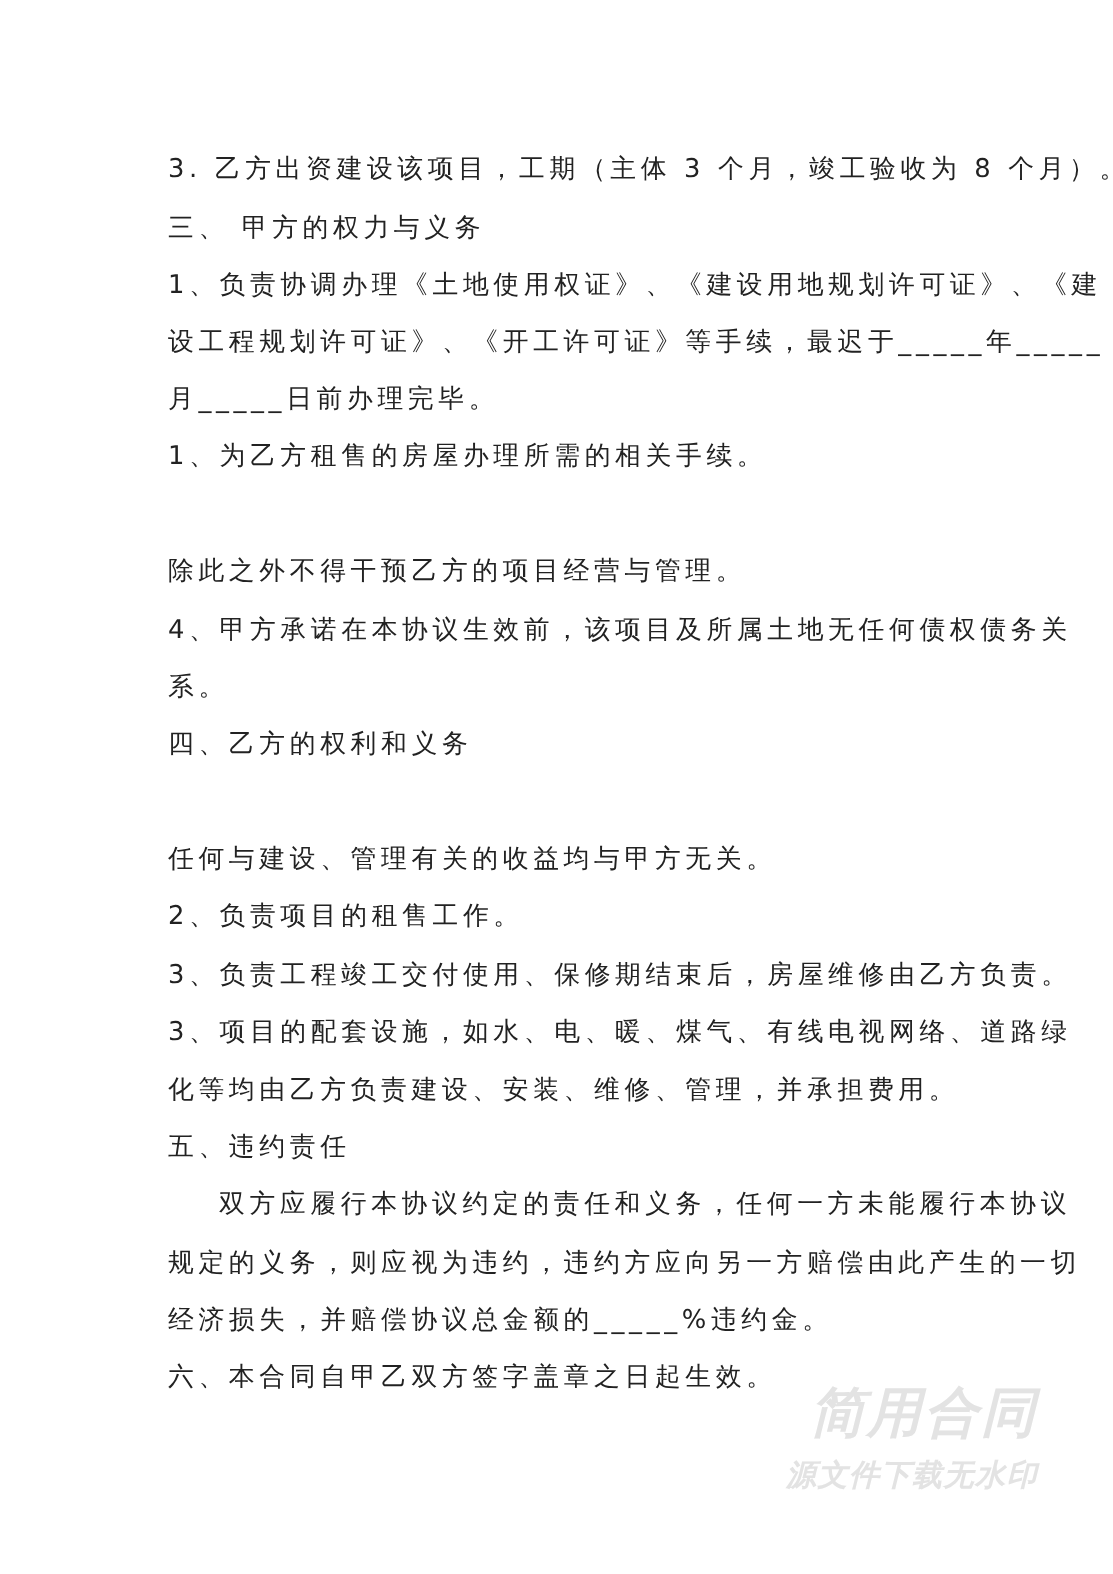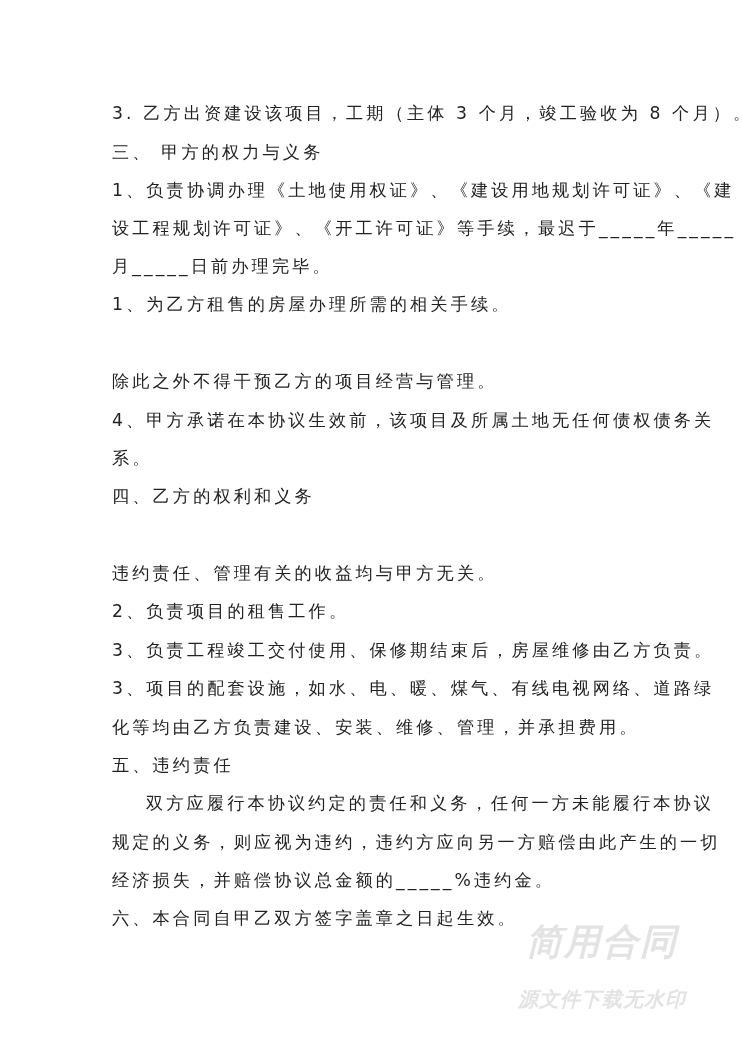--- a/index.html
+++ b/index.html
@@ -16,45 +16,45 @@
     letter-spacing: 3.1px;
     color: #222222;
     white-space: nowrap;
     line-height: 22px;
   }
   .indent { left: 146px; }
   .watermark {
     position: absolute;
     left: 512px;
     width: 180px;
-    text-align: center;
+    text-align: right;
     font-family: "DejaVu Sans", "Liberation Sans", sans-serif;
     font-weight: bold;
     font-style: italic;
     color: #e3e3e3;
     white-space: nowrap;
   }
   .wm-main { top: 918px; font-size: 36px; letter-spacing: 2px; }
-  .wm-sub { top: 970px; font-size: 20px; letter-spacing: 1px; margin-top: 16px; }
+  .wm-sub { top: 970px; font-size: 20px; letter-spacing: 1px; }
 </style>
 </head>
 <body>
 
 <div class="page">
   <div class="line" style="top:102px">3. 乙方出资建设该项目，工期（主体 3 个月，竣工验收为 8 个月）。</div>
   <div class="line" style="top:141px">三、 甲方的权力与义务</div>
   <div class="line" style="top:179px">1、负责协调办理《土地使用权证》、《建设用地规划许可证》、《建</div>
   <div class="line" style="top:217px">设工程规划许可证》、《开工许可证》等手续，最迟于_____年_____</div>
   <div class="line" style="top:255px">月_____日前办理完毕。</div>
   <div class="line" style="top:293px">1、为乙方租售的房屋办理所需的相关手续。</div>
   <div class="line" style="top:370px">除此之外不得干预乙方的项目经营与管理。</div>
   <div class="line" style="top:409px">4、甲方承诺在本协议生效前，该项目及所属土地无任何债权债务关</div>
   <div class="line" style="top:447px">系。</div>
   <div class="line" style="top:485px">四、乙方的权利和义务</div>
-  <div class="line" style="top:562px">违约责任、管理有关的收益均与甲方无关。</div>
+  <div class="line" style="top:562px">任何与建设、管理有关的收益均与甲方无关。</div>
   <div class="line" style="top:600px">2、负责项目的租售工作。</div>
   <div class="line" style="top:639px">3、负责工程竣工交付使用、保修期结束后，房屋维修由乙方负责。</div>
   <div class="line" style="top:677px">3、项目的配套设施，如水、电、暖、煤气、有线电视网络、道路绿</div>
   <div class="line" style="top:716px">化等均由乙方负责建设、安装、维修、管理，并承担费用。</div>
   <div class="line" style="top:754px">五、违约责任</div>
   <div class="line" style="top:831px">规定的义务，则应视为违约，违约方应向另一方赔偿由此产生的一切</div>
   <div class="line indent" style="top:792px">双方应履行本协议约定的责任和义务，任何一方未能履行本协议</div>
   <div class="line" style="top:869px">经济损失，并赔偿协议总金额的_____%违约金。</div>
   <div class="line" style="top:907px">六、本合同自甲乙双方签字盖章之日起生效。</div>
 

